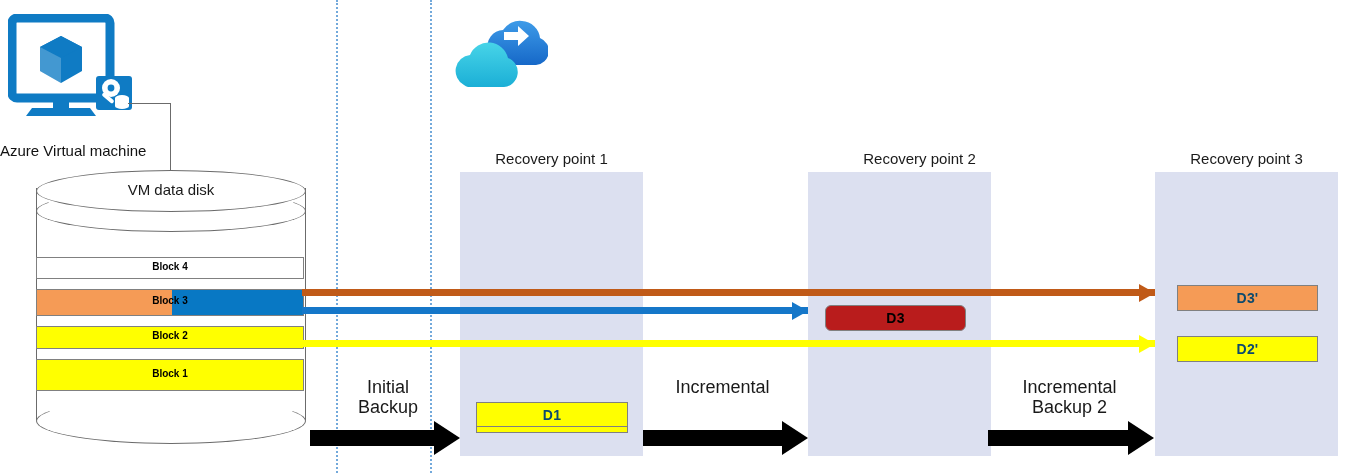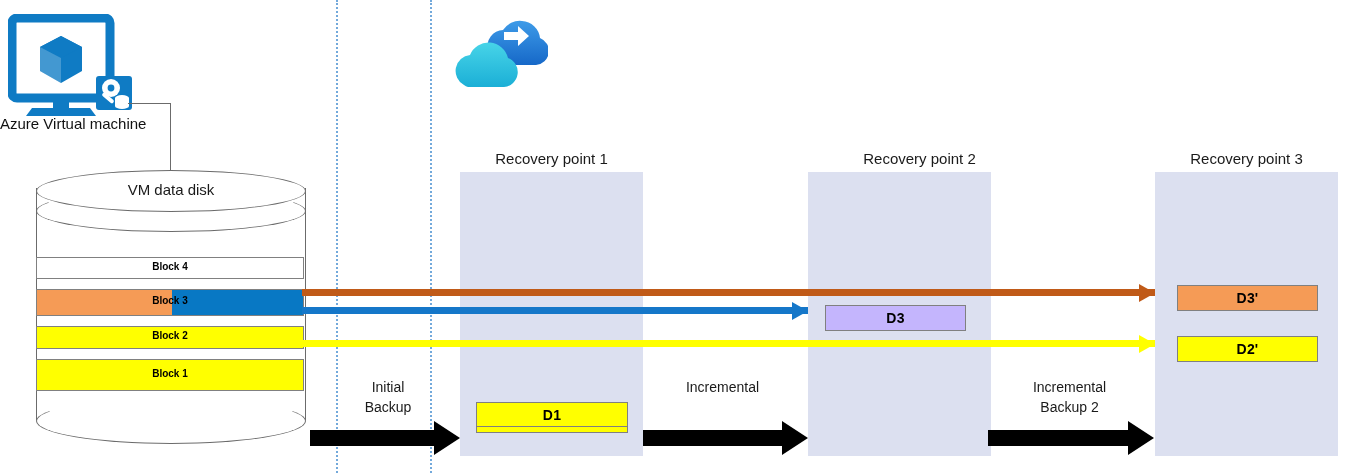--- a/index.html
+++ b/index.html
@@ -13,24 +13,24 @@
          border-left:2px dotted #5B9BD5;opacity:.85;}
 
   
   .rp-band{position:absolute;background:#DCE0F0;}
   .rp-title{position:absolute;font-size:15px;color:#1a1a1a;
             text-align:center;white-space:nowrap;font-family:"Liberation Sans",sans-serif;}
 
   
   .dbox{position:absolute;border:1.3px solid #808080;
         display:flex;align-items:center;justify-content:center;
-        font-size:14px;font-weight:bold;color:#000000;letter-spacing:.2px;}
+        font-size:14px;font-weight:bold;color:#0c4a6e;letter-spacing:.2px;}
   .dbox.yellow{background:#FFFF00;}
   .dbox.orange{background:#F59B56;}
-  .dbox.blue{background:#c4b5fd;}
+  .dbox.blue{background:#b91c1c;border-radius:6px;}
 
   
   .cyl-body{position:absolute;border-left:1.2px solid #6b6b6b;border-right:1.2px solid #6b6b6b;background:#fff;}
   .ellipse{position:absolute;border:1.2px solid #6b6b6b;border-radius:50%;background:#fff;}
   .ellipse.hollow{background:transparent;}
   .disk-title{position:absolute;font-size:15px;color:#1a1a1a;text-align:center;width:100%;}
   .blk{position:absolute;border:1.2px solid #808080;display:flex;align-items:center;
        justify-content:center;font-size:14px;font-weight:bold;color:#000;box-sizing:border-box;}
   .blk-label{position:absolute;left:0;right:0;text-align:center;font-size:10px;font-weight:bold;color:#000;z-index:6;}
 
@@ -42,21 +42,21 @@
 
   .ahead{position:absolute;width:0;height:0;border-top:9px solid transparent;border-bottom:9px solid transparent;}
   .ahead.orange{border-left:16px solid #C05A18;}
   .ahead.blue{border-left:16px solid #1577C9;}
   .ahead.yellow{border-left:16px solid #FFFF00;}
 
   
   .barrow-shaft{position:absolute;height:16px;background:#000;}
   .barrow-head{position:absolute;width:0;height:0;border-top:17px solid transparent;
                border-bottom:17px solid transparent;border-left:26px solid #000;}
-  .barrow-label{position:absolute;font-size:14px;color:#1a1a1a;text-align:center;line-height:20px;}
+  .barrow-label{position:absolute;font-size:18px;color:#1a1a1a;text-align:center;line-height:20px;}
 
   
   .connector{position:absolute;border-top:1.3px solid #6b6b6b;border-right:1.3px solid #6b6b6b;}
 
   .vm-caption{position:absolute;font-size:15px;color:#111;white-space:nowrap;}
 </style>
 </head>
 <body>
 
 <div id="stage">
@@ -78,21 +78,21 @@
         <circle cx="103" cy="74" r="9" fill="#ffffff"></circle>
         <circle cx="103" cy="74" r="3.4" fill="#0F7BC4"></circle>
         <rect x="93" y="82" width="14" height="4" rx="2" fill="#ffffff" transform="rotate(40 100 84)"></rect>
         <ellipse cx="114" cy="84" rx="7" ry="3" fill="#ffffff"></ellipse>
         <rect x="107" y="84" width="14" height="8" fill="#ffffff"></rect>
         <ellipse cx="114" cy="92" rx="7" ry="3" fill="#ffffff"></ellipse>
       </g>
     </svg>
   </div>
 
-  <div class="vm-caption" style="left:0px;top:115px;">Azure Virtual machine</div>
+  <div class="vm-caption" style="left:0px;top:142px;">Azure Virtual machine</div>
 
   <div class="connector" style="left:128px;top:103px;width:42px;height:80px;border-bottom:none;border-left:none;"></div>
 
   <div class="abs" style="left:452px;top:8px;width:96px;height:90px;">
     <svg width="96" height="90" viewBox="0 0 96 90" xmlns="http://www.w3.org/2000/svg">
       <defs>
         <linearGradient id="gBack" x1="0" y1="0" x2="0" y2="1">
           <stop offset="0%" stop-color="#3E9BE8"></stop>
           <stop offset="100%" stop-color="#1668C8"></stop>
         </linearGradient>

